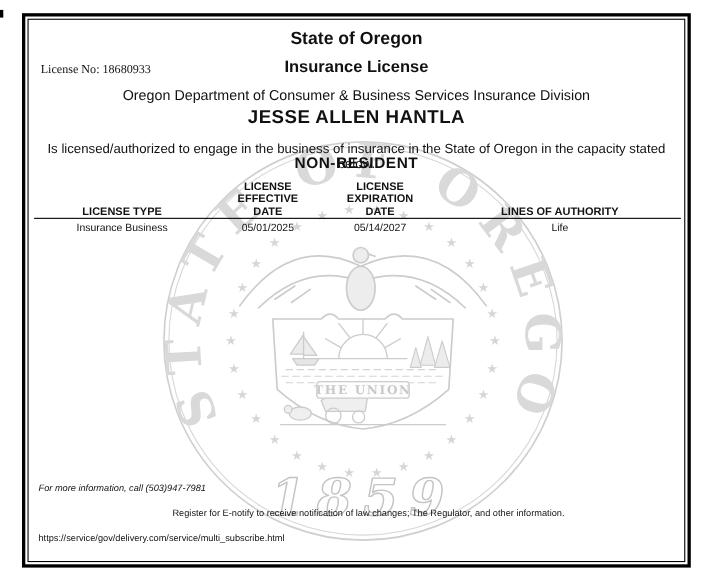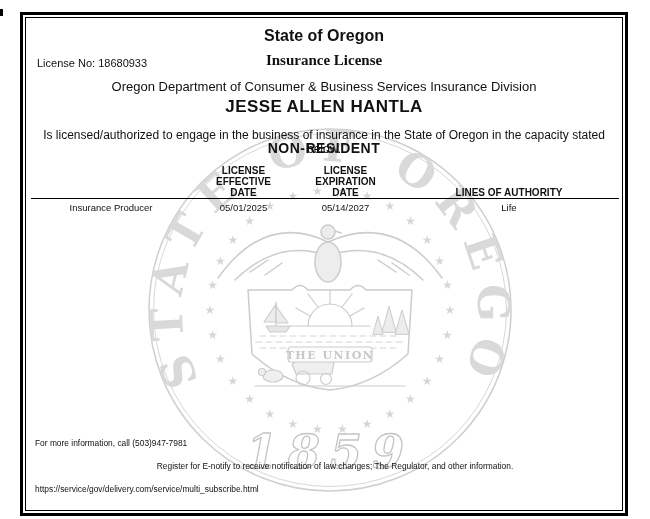--- a/index.html
+++ b/index.html
@@ -15,22 +15,22 @@
   }
   .frame-inner{
     position:absolute;inset:2px;border:1px solid #000;
   }
   .content{position:absolute;inset:0;}
   .content > *{position:absolute;}
   .seal-wrap{left:114px;top:102px;width:380px;height:380px;z-index:0;}
   .txt{z-index:2;}
   .centered{left:0;right:0;text-align:center;}
   .state-title{top:9px;font-size:16px;font-weight:bold;}
-  .license-no{left:11px;top:39px;font-size:11px;}
-  .doc-title{top:34px;font-size:15px;font-weight:bold;font-family:Liberation Serif, serif;}
+  .license-no{left:11px;top:39px;font-size:11px;font-family:Liberation Serif, serif;}
+  .doc-title{top:34px;font-size:15px;font-weight:bold;}
   .dept-line{top:61px;font-size:13px;}
   .licensee-name{top:79px;font-size:17px;font-weight:bold;letter-spacing:.4px;}
   .auth-line{top:110px;font-size:12px;}
   .non-resident{top:122px;font-size:14px;font-weight:bold;letter-spacing:.5px;}
 
   .thead{top:138px;left:0;height:42px;width:100%;}
   .trow{top:184px;left:0;width:100%;}
   .cell{position:absolute;text-align:center;white-space:pre-line;}
   .c1{left:5px;width:160px;}
   .c2{left:150px;width:135px;}
@@ -39,21 +39,21 @@
   .thead .cell{bottom:0;font-weight:bold;font-size:10px;line-height:11px;}
   .thead{display:block;}
   .thead .cell{position:absolute;}
   .trow .cell{font-size:9.5px;}
   .head-rule{top:180px;left:5px;width:588px;border-top:1.5px solid #000;height:0;}
 
   .notice{left:9px;width:600px;font-size:8.4px;line-height:11.2px;}
   .n0{top:318px;}
   .n1{top:353px;}
   .n2{top:388px;}
-  .f0{top:420px;}
+  .f0{top:420px;font-style:italic;}
   .f1{top:443px;text-align:center;}
   .f2{top:466px;}
   .footer-line{left:9px;width:600px;font-size:8.4px;}
 
   svg text{font-family:"DejaVu Serif", serif;}
 </style>
 </head>
 <body>
 
 <div class="artifact"></div>
@@ -170,31 +170,32 @@
         <span>License No:</span>
         <span>18680933</span>
       </div>
       <div class="txt centered doc-title">Insurance License</div>
       <div class="txt centered dept-line">Oregon Department of Consumer &amp; Business Services Insurance Division</div>
       <div class="txt centered licensee-name">JESSE ALLEN HANTLA</div>
       <div class="txt centered auth-line">Is licensed/authorized to engage in the business of insurance in the State of Oregon in the capacity stated below.</div>
       <div class="txt centered non-resident">NON-RESIDENT</div>
 
       <div class="txt thead">
+        <div class="cell c1">LICENSE TYPE</div>
         <div class="cell c2">LICENSE
 EFFECTIVE
 DATE</div>
         <div class="cell c3">LICENSE
 EXPIRATION
 DATE</div>
         <div class="cell c4">LINES OF AUTHORITY</div>
       </div>
       <div class="txt head-rule"></div>
       <div class="txt trow">
-        <div class="cell c1">Insurance Producer</div>
+        <div class="cell c1">Insurance Business</div>
         <div class="cell c2">05/01/2025</div>
         <div class="cell c3">05/14/2027</div>
         <div class="cell c4">Life</div>
       </div>
 
 
       <div class="txt footer-line f0">For more information, call (503)947-7981</div>
       <div class="txt footer-line f1">Register for E-notify to receive notification of law changes; The Regulator, and other information.</div>
       <div class="txt footer-line f2">https://service/gov/delivery.com/service/multi_subscribe.html</div>
 

